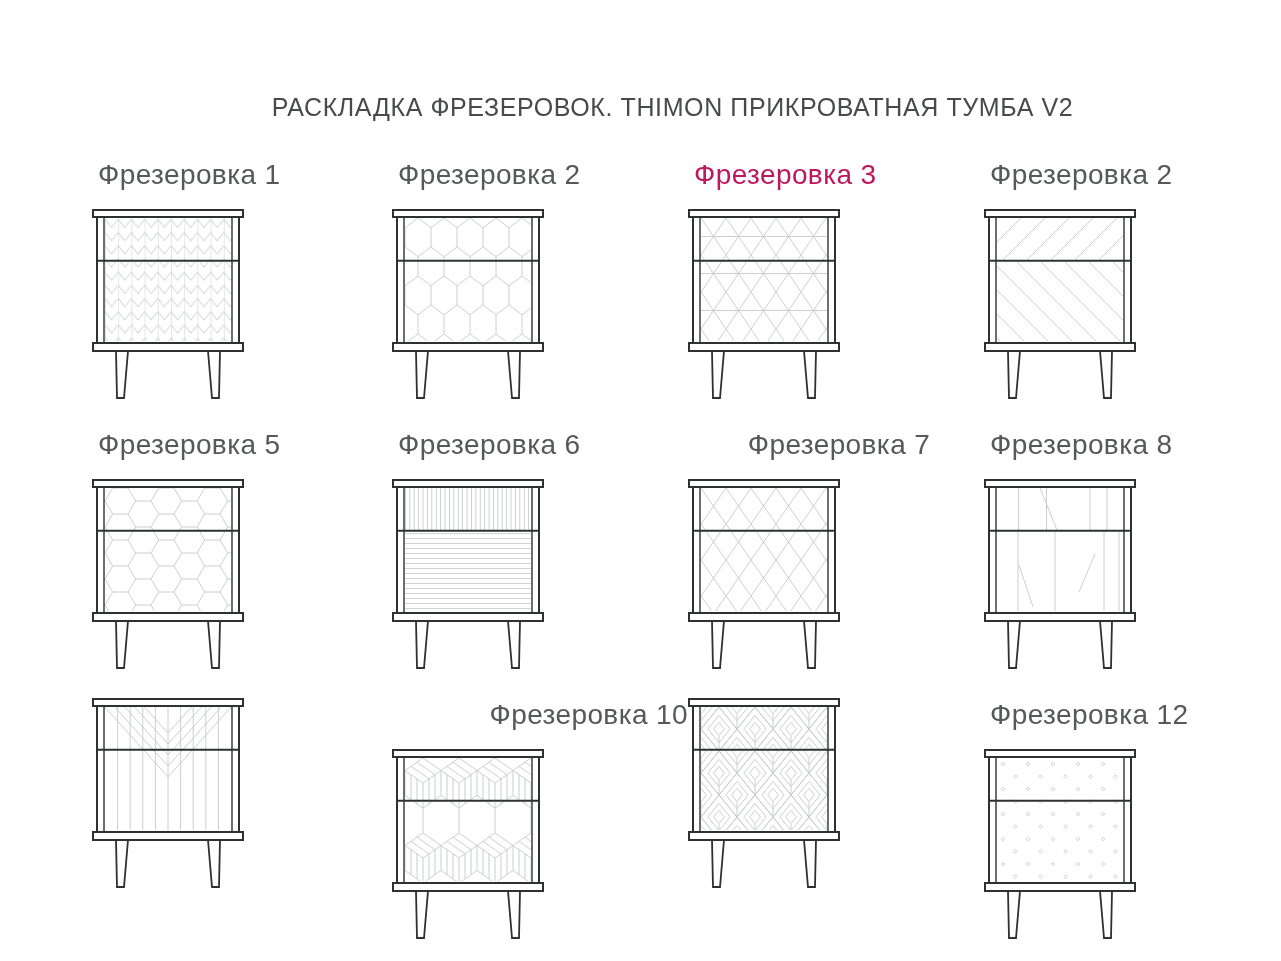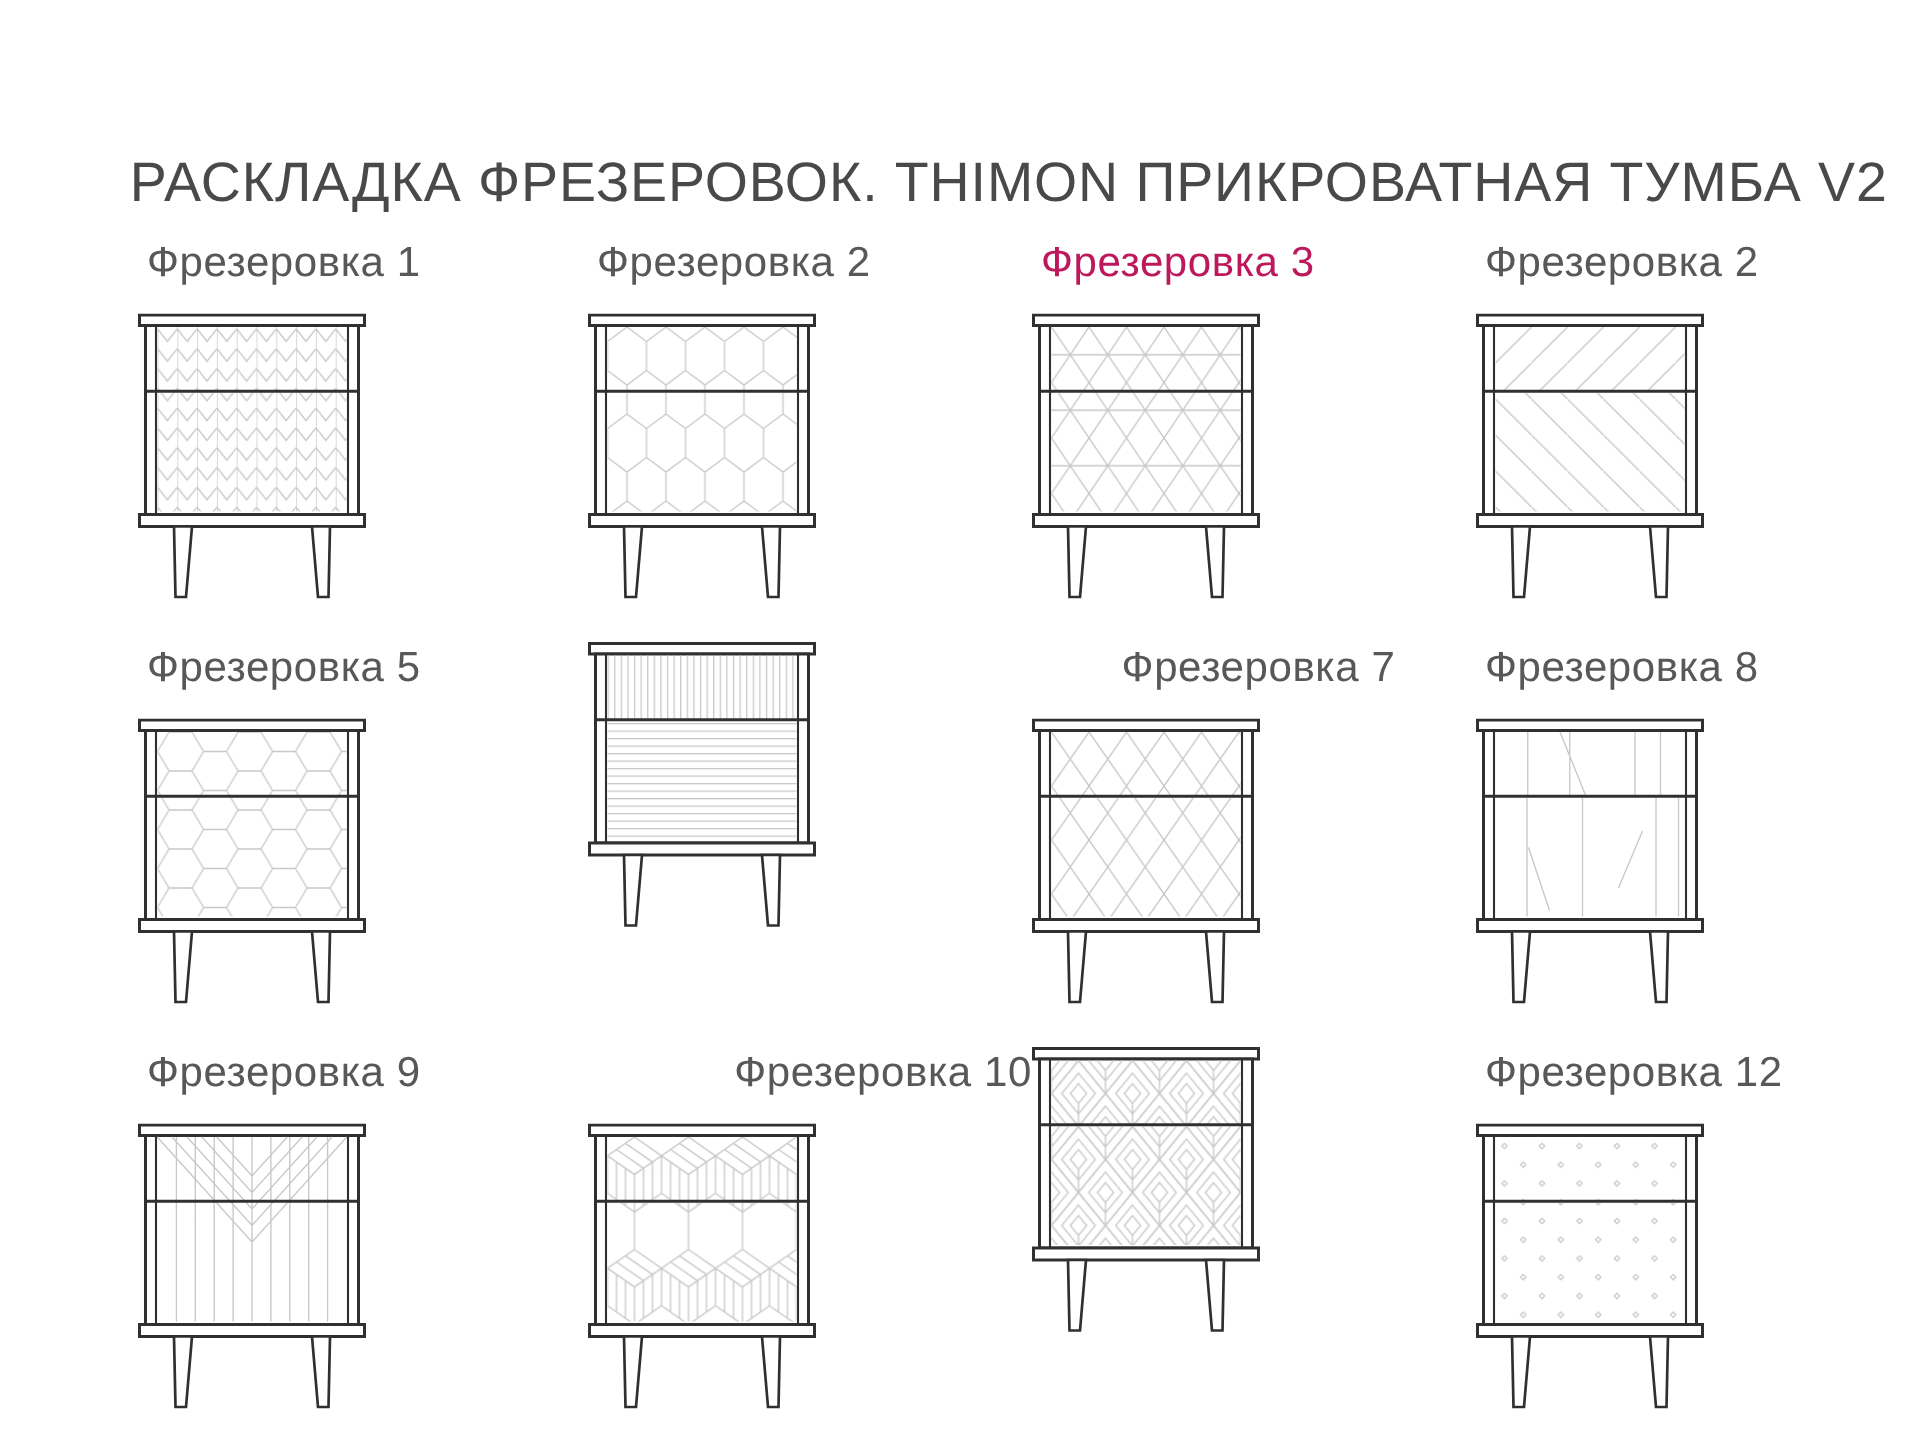--- a/index.html
+++ b/index.html
@@ -7,21 +7,21 @@
     position:relative;
     width:1281px;height:961px;
     background:#ffffff;
     overflow:hidden;
     font-family:"Liberation Sans", sans-serif;
   }
   .title{
     position:absolute;
     left:64px;right:0;top:76px;
     text-align:center;
-    font-size:37px;
+    font-size:25px;
     font-weight:400;
     letter-spacing:0.6px;
     color:#48494b;
     white-space:nowrap;
   }
   #grid{
     position:absolute;
     left:92px;top:158px;
     display:grid;
     grid-template-columns:300px 296px 296px 213px;
@@ -141,20 +141,21 @@
         <rect x="13" y="53" width="126" height="79" fill="url(#p4)"></rect>
         <line x1="12" y1="8" x2="12" y2="134" stroke="#2f3032" stroke-width="1.4"></line>
         <line x1="140" y1="8" x2="140" y2="134" stroke="#2f3032" stroke-width="1.4"></line>
         <line x1="5" y1="51.8" x2="147" y2="51.8" stroke="#2f3032" stroke-width="2"></line>
         <rect x="1" y="134" width="150" height="8" fill="#fff" stroke="#2f3032" stroke-width="2"></rect>
         <polygon points="24,142 36,142 32,189 25,189" fill="#fff" stroke="#2f3032" stroke-width="1.8"></polygon>
         <polygon points="116,142 128,142 127,189 120,189" fill="#fff" stroke="#2f3032" stroke-width="1.8"></polygon>
       </svg>
     </div>
     <div class="cell">
+      <div class="label" style="color: rgb(86, 88, 90);">Фрезеровка 6</div>
       <svg width="152" height="192" viewBox="0 0 152 192">
         <defs>
           <pattern id="p5a" x="13" y="9" width="4.4" height="10" patternUnits="userSpaceOnUse">
             <path d="M0.4,0 L0.4,10" fill="none" stroke="#c6c8ca" stroke-width="0.9"></path>
           </pattern>
           <pattern id="p5b" x="13" y="9" width="10" height="5" patternUnits="userSpaceOnUse">
             <path d="M0,0.4 L10,0.4" fill="none" stroke="#c6c8ca" stroke-width="0.9"></path>
           </pattern>
         </defs>
         <rect x="1" y="1" width="150" height="7" fill="#fff" stroke="#2f3032" stroke-width="2"></rect>
@@ -198,21 +199,20 @@
         <path d="M34.5,9 L34.5,51 M62.5,9 L62.5,51 M106,9 L106,51 M123,9 L123,51 M56,9 L73,51 M34,53 L34,132 M71,53 L71,132 M120,53 L120,132 M135,53 L135,132 M35,86 L49,128 M95,113 L111,75" fill="none" stroke="#c6c8ca" stroke-width="0.9"></path>
         <line x1="12" y1="8" x2="12" y2="134" stroke="#2f3032" stroke-width="1.4"></line>
         <line x1="140" y1="8" x2="140" y2="134" stroke="#2f3032" stroke-width="1.4"></line>
         <line x1="5" y1="51.8" x2="147" y2="51.8" stroke="#2f3032" stroke-width="2"></line>
         <rect x="1" y="134" width="150" height="8" fill="#fff" stroke="#2f3032" stroke-width="2"></rect>
         <polygon points="24,142 36,142 32,189 25,189" fill="#fff" stroke="#2f3032" stroke-width="1.8"></polygon>
         <polygon points="116,142 128,142 127,189 120,189" fill="#fff" stroke="#2f3032" stroke-width="1.8"></polygon>
       </svg>
     </div>
     <div class="cell">
-      <div class="label" style="color: rgb(86, 88, 90);">Фрезеровка 9</div>
       <svg width="152" height="192" viewBox="0 0 152 192">
         <defs></defs>
         <rect x="1" y="1" width="150" height="7" fill="#fff" stroke="#2f3032" stroke-width="2"></rect>
         <rect x="5" y="8" width="142" height="126" fill="#fff" stroke="#2f3032" stroke-width="2"></rect>
         <path d="M25.6,9 L25.6,132 M38.2,9 L38.2,132 M50.8,9 L50.8,132 M63.4,9 L63.4,132 M76.0,9 L76.0,132 M88.6,9 L88.6,132 M101.2,9 L101.2,132 M113.8,9 L113.8,132 M126.4,9 L126.4,132 M12.8,9 L76,79 L139.2,9 M22.7,9 L76,68 L129.3,9 M32.7,9 L76,57 L119.3,9 M42.6,9 L76,46 L109.4,9 M52.5,9 L76,35 L99.5,9 " fill="none" stroke="#c6c8ca" stroke-width="0.9"></path>
         <line x1="12" y1="8" x2="12" y2="134" stroke="#2f3032" stroke-width="1.4"></line>
         <line x1="140" y1="8" x2="140" y2="134" stroke="#2f3032" stroke-width="1.4"></line>
         <line x1="5" y1="51.8" x2="147" y2="51.8" stroke="#2f3032" stroke-width="2"></line>
         <rect x="1" y="134" width="150" height="8" fill="#fff" stroke="#2f3032" stroke-width="2"></rect>
         <polygon points="24,142 36,142 32,189 25,189" fill="#fff" stroke="#2f3032" stroke-width="1.8"></polygon>

